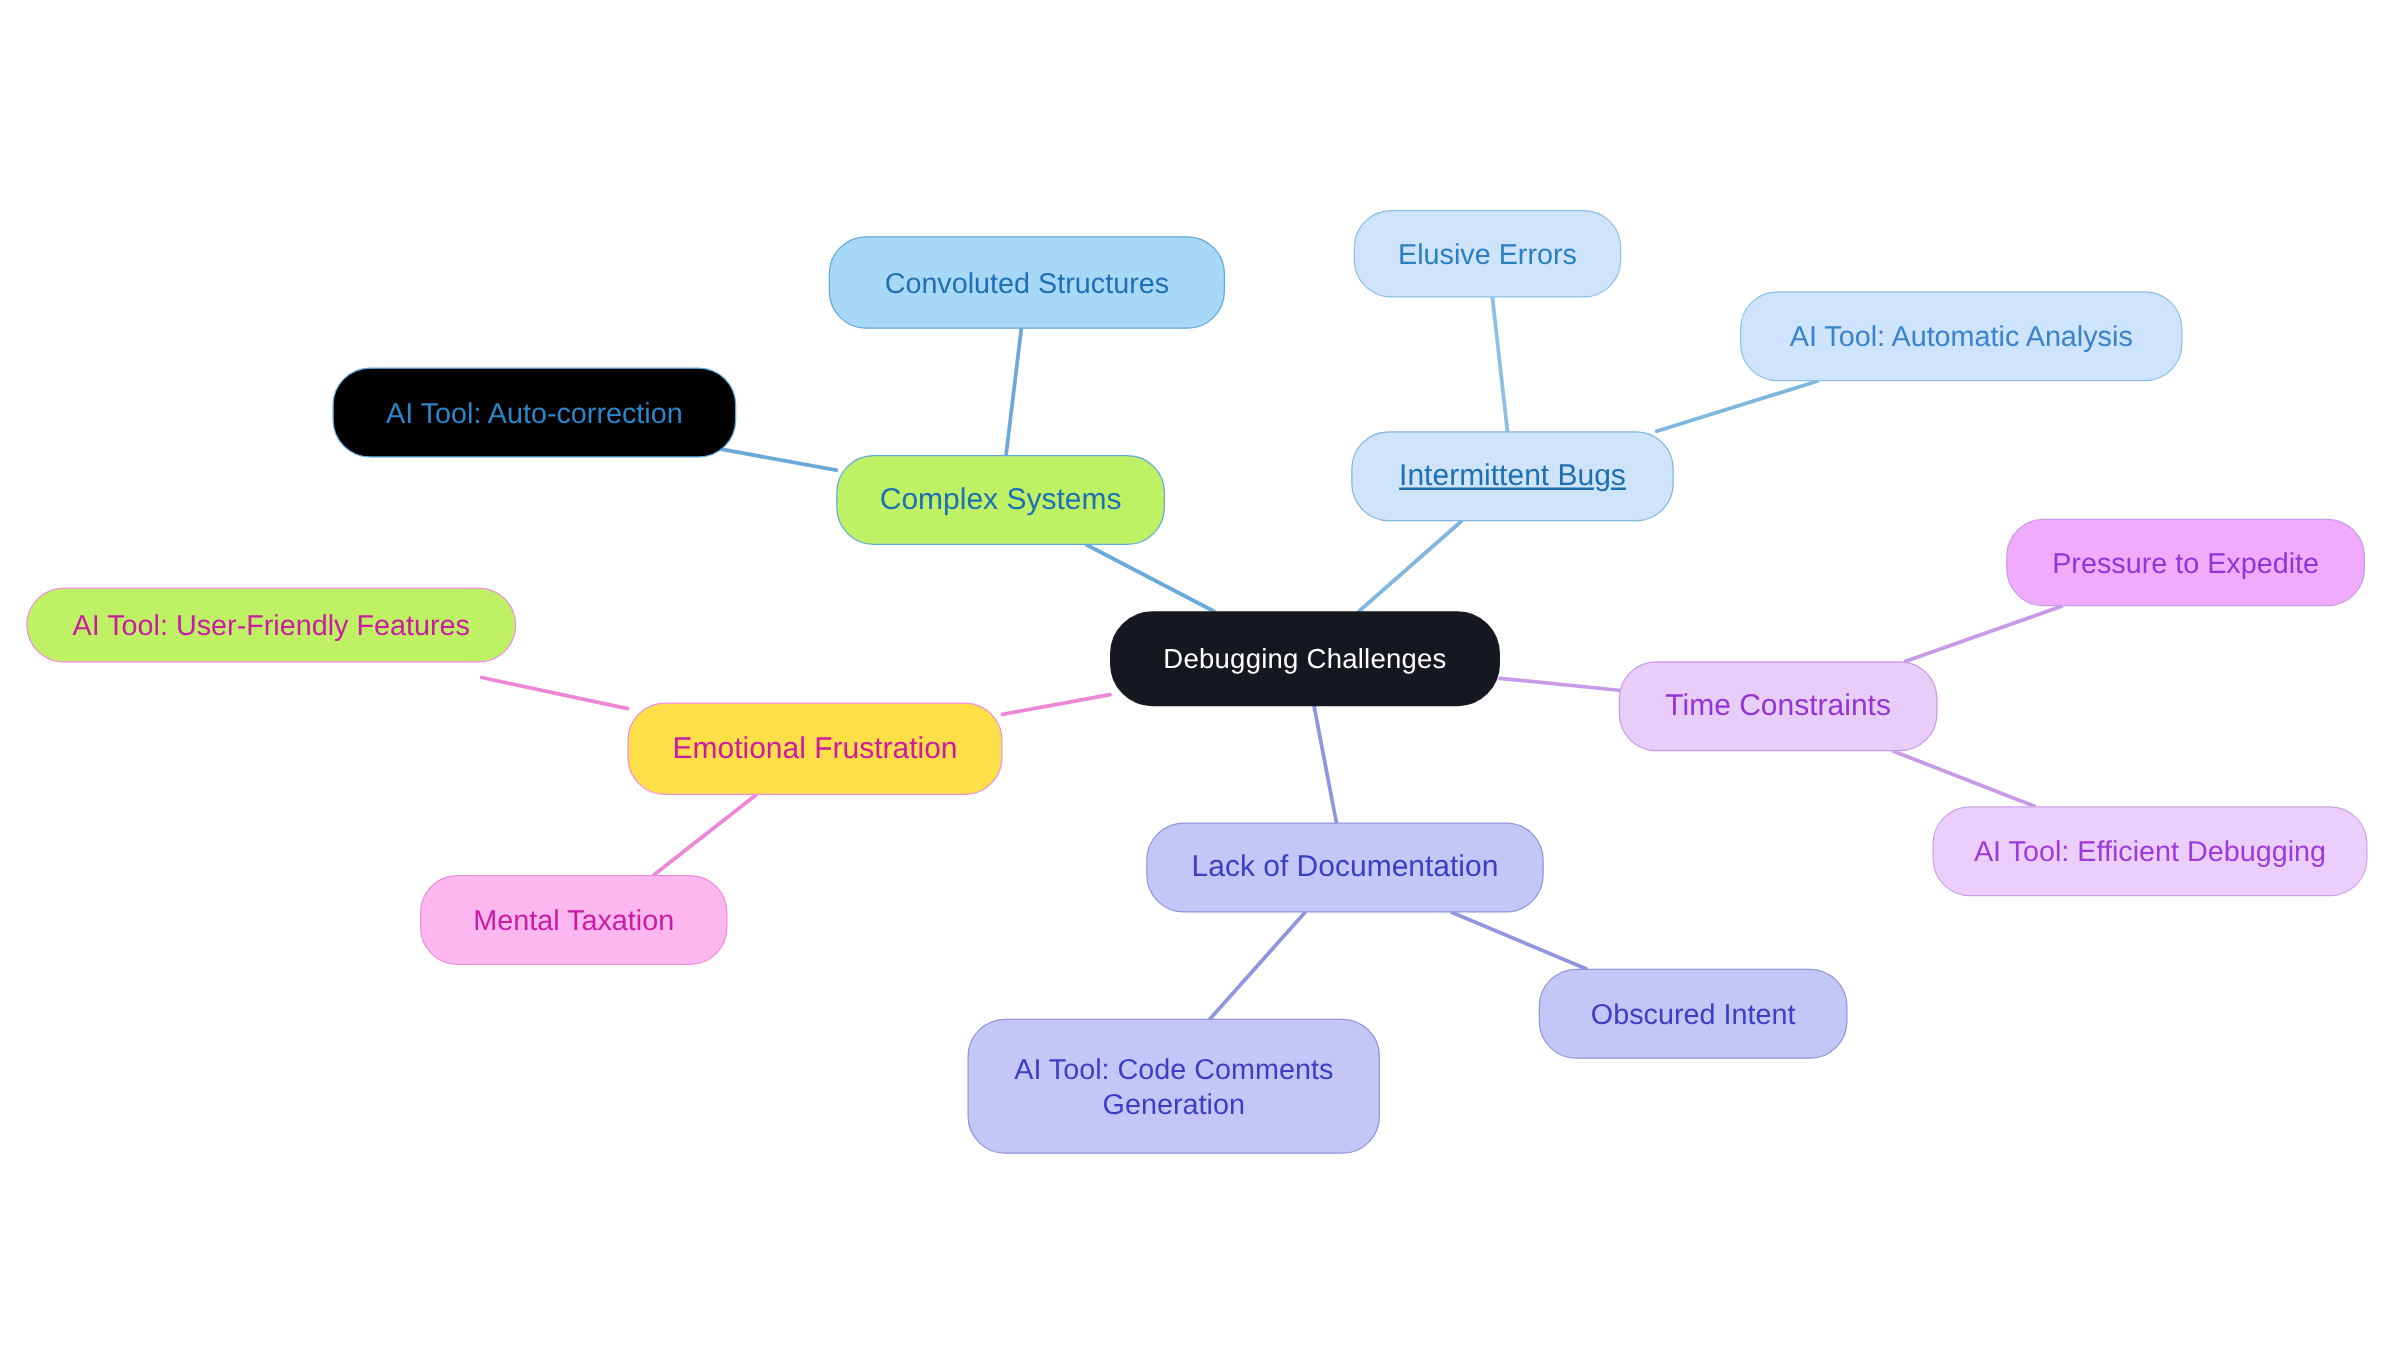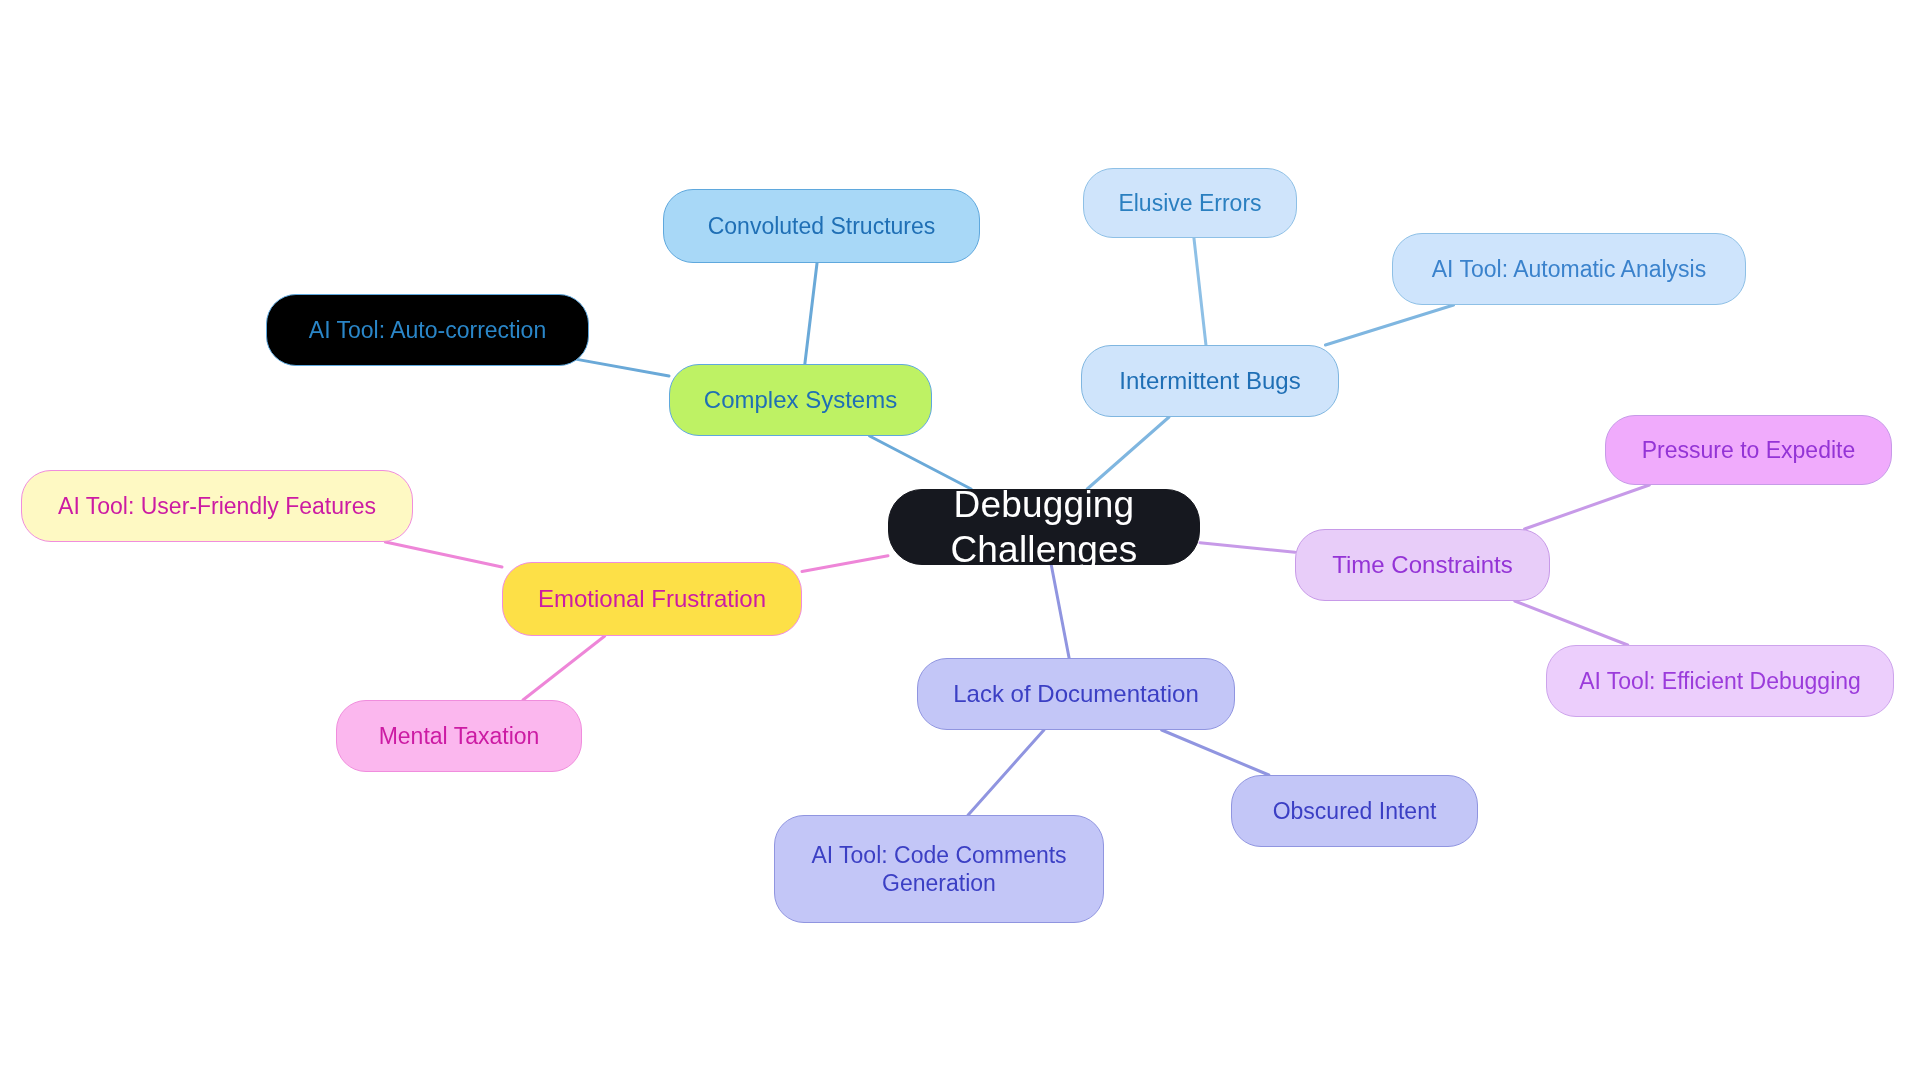--- a/index.html
+++ b/index.html
@@ -33,21 +33,21 @@
     justify-content: center;
     text-align: center;
     border-style: solid;
     border-width: 1.5px;
     line-height: 1.22;
     white-space: pre-line;
     user-select: none;
   }
   .node-root {
     border-radius: 34px;
-    font-size: 37px;
+    font-size: 22px;
     letter-spacing: 0.2px;
     border-width: 1px;
   }
   .node-branch {
     border-radius: 30px;
     font-size: 24px;
   }
   .node-leaf {
     border-radius: 30px;
     font-size: 23px;
@@ -72,27 +72,27 @@
       <line x1="1043.9085714285713" y1="730" x2="968.1371428571429" y2="815" stroke="#9095e0" stroke-width="3" stroke-linecap="round"></line>
       <line x1="888" y1="555.6530612244898" x2="802" y2="571.4489795918367" stroke="#ee86d8" stroke-width="3" stroke-linecap="round"></line>
       <line x1="502" y1="566.9310344827586" x2="385.38709677419354" y2="542" stroke="#ee86d8" stroke-width="3" stroke-linecap="round"></line>
       <line x1="604.7372262773723" y1="636" x2="522.9854014598541" y2="700" stroke="#ee86d8" stroke-width="3" stroke-linecap="round"></line>
     </svg>
   <div id="node-layer">
       <div class="node node-root" style="left: 888px; top: 489px; width: 312px; height: 76px; background: rgb(22, 24, 31); border-color: rgb(22, 24, 31); color: rgb(255, 255, 255);"><span>Debugging Challenges</span></div>
       <div class="node node-branch" style="left: 669px; top: 364px; width: 263px; height: 72px; background: #bef264; border-color: rgb(95, 168, 221); color: rgb(31, 111, 181);"><span>Complex Systems</span></div>
       <div class="node node-leaf" style="left: 663px; top: 189px; width: 317px; height: 74px; background: rgb(168, 216, 247); border-color: rgb(95, 168, 221); color: rgb(31, 111, 181);"><span>Convoluted Structures</span></div>
       <div class="node node-leaf" style="left: 266px; top: 294px; width: 323px; height: 72px; background: #000000; border-color: rgb(95, 168, 221); color: rgb(42, 134, 200);"><span>AI Tool: Auto-correction</span></div>
-      <div class="node node-branch" style="left: 1081px; top: 345px; width: 258px; height: 72px; background: rgb(207, 228, 251); border-color: rgb(127, 182, 224); color: rgb(31, 111, 181);"><span>Intermittent Bugs</span></div>
+      <div class="node node-branch" style="left: 1081px; top: 345px; width: 258px; height: 72px; background: rgb(207, 228, 251); border-color: rgb(127, 182, 224); color: rgb(31, 111, 181); text-decoration: underline;"><span>Intermittent Bugs</span></div>
       <div class="node node-leaf" style="left: 1083px; top: 168px; width: 214px; height: 70px; background: rgb(207, 228, 251); border-color: rgb(142, 192, 230); color: rgb(42, 127, 192);"><span>Elusive Errors</span></div>
       <div class="node node-leaf" style="left: 1392px; top: 233px; width: 354px; height: 72px; background: rgb(206, 228, 252); border-color: rgb(142, 192, 230); color: rgb(58, 130, 204);"><span>AI Tool: Automatic Analysis</span></div>
       <div class="node node-branch" style="left: 1295px; top: 529px; width: 255px; height: 72px; background: rgb(232, 205, 249); border-color: rgb(199, 154, 232); color: rgb(148, 52, 214);"><span>Time Constraints</span></div>
       <div class="node node-leaf" style="left: 1605px; top: 415px; width: 287px; height: 70px; background: #f0abfc; border-color: rgb(199, 154, 232); color: rgb(148, 52, 214); justify-content: center;"><span>Pressure to Expedite</span></div>
       <div class="node node-leaf" style="left: 1546px; top: 645px; width: 348px; height: 72px; background: rgb(236, 206, 252); border-color: rgb(205, 164, 236); color: rgb(155, 59, 219);"><span>AI Tool: Efficient Debugging</span></div>
       <div class="node node-branch" style="left: 917px; top: 658px; width: 318px; height: 72px; background: rgb(195, 198, 247); border-color: rgb(144, 149, 224); color: rgb(59, 63, 196);"><span>Lack of Documentation</span></div>
       <div class="node node-leaf" style="left: 1231px; top: 775px; width: 247px; height: 72px; background: rgb(195, 198, 247); border-color: rgb(144, 149, 224); color: rgb(59, 63, 196);"><span>Obscured Intent</span></div>
       <div class="node node-leaf" style="left: 755px; top: 815px; width: 330px; height: 108px; background: rgb(195, 198, 247); border-color: rgb(144, 149, 224); color: rgb(59, 63, 196); margin-left: 19px;"><span>AI Tool: Code Comments
 Generation</span></div>
       <div class="node node-branch" style="left: 502px; top: 562px; width: 300px; height: 74px; background: #fde047; border-color: rgb(240, 141, 221); color: rgb(204, 27, 163);"><span>Emotional Frustration</span></div>
-      <div class="node node-leaf" style="left: 21px; top: 470px; width: 392px; height: 72px; background: #fef9c3; border-color: rgb(240, 141, 221); color: rgb(204, 27, 163);"><span>AI Tool: User-Friendly Features</span></div>
+      <div class="node node-leaf" style="left: 21px; top: 470px; width: 392px; height: 60px; background: #bef264; border-color: rgb(240, 141, 221); color: rgb(204, 27, 163);"><span>AI Tool: User-Friendly Features</span></div>
       <div class="node node-leaf" style="left: 336px; top: 700px; width: 246px; height: 72px; background: rgb(251, 183, 238); border-color: rgb(240, 141, 221); color: rgb(204, 27, 163);"><span>Mental Taxation</span></div>
     </div>
 </div>
 
 </body></html>

